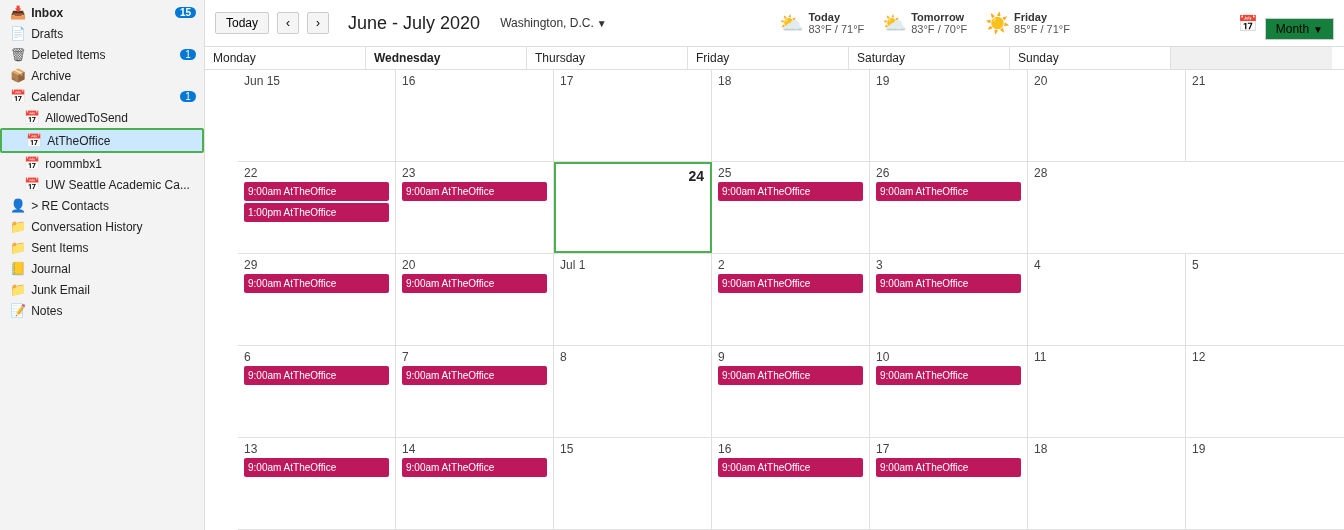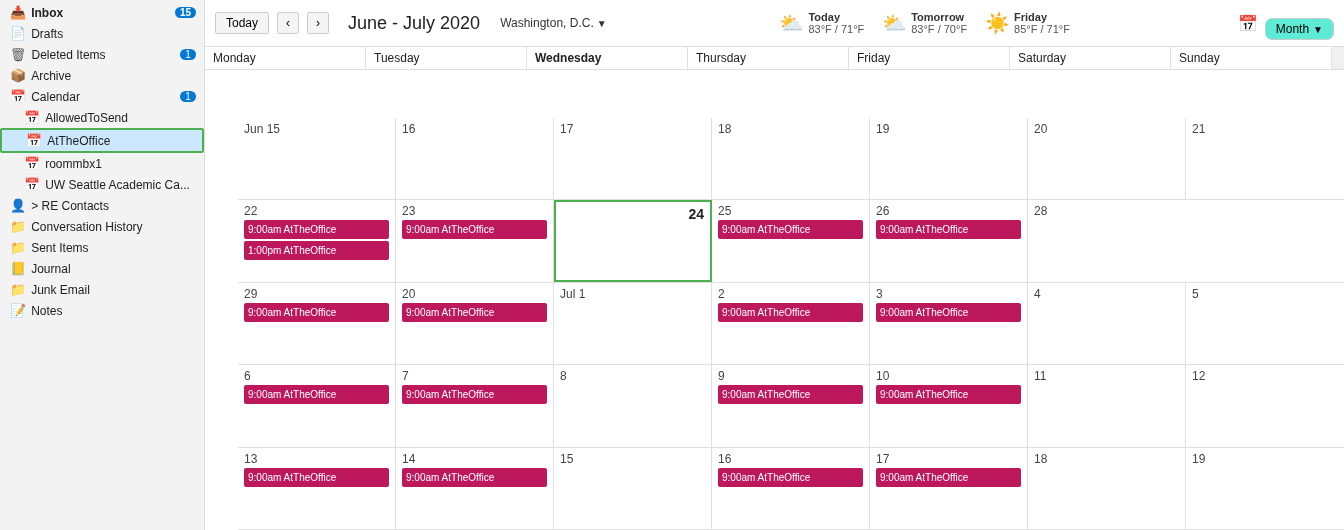--- a/index.html
+++ b/index.html
@@ -111,35 +111,34 @@
       display: flex;
       align-items: center;
       gap: 4px;
       margin-left: auto;
     }
     .view-btn {
       display: flex;
       align-items: center;
       gap: 4px;
       border: 1px solid #ccc;
-      background: #5eead4;
+      background: #15803d;
       padding: 3px 10px;
       cursor: pointer;
       font-size: 12px;
-      border-radius: 7px;
+      border-radius: 0;
       margin-top: 12px;
     }
 
     
     #calendar {
       flex: 1;
       display: flex;
       flex-direction: column;
       overflow: hidden;
-      gap: 48px;
     }
     .cal-header {
       display: grid;
       grid-template-columns: repeat(7, 1fr) 12px;
       border-bottom: 1px solid #ddd;
       background: #fff;
       flex-shrink: 0;
     }
     .cal-header-cell {
       padding: 4px 8px;
@@ -307,21 +306,20 @@
       <button class="view-btn">
         <span id="view-label">Month</span>
         <span style="font-size:10px;">▼</span>
       </button>
     </div>
   </div>
 
   <div id="calendar">
     <div class="cal-header" id="cal-header">
         <div class="cal-header-cell">Monday</div>
-        <div class="cal-header-cell">Tuesday</div>
         <div class="cal-header-cell bold">Wednesday</div>
         <div class="cal-header-cell">Thursday</div>
         <div class="cal-header-cell">Friday</div>
         <div class="cal-header-cell">Saturday</div>
         <div class="cal-header-cell">Sunday</div>
         <div class="cal-header-scrollbar"></div>
       </div>
     <div class="cal-body" id="cal-body">
         <div class="cal-row">
           <div class="cal-cell">

